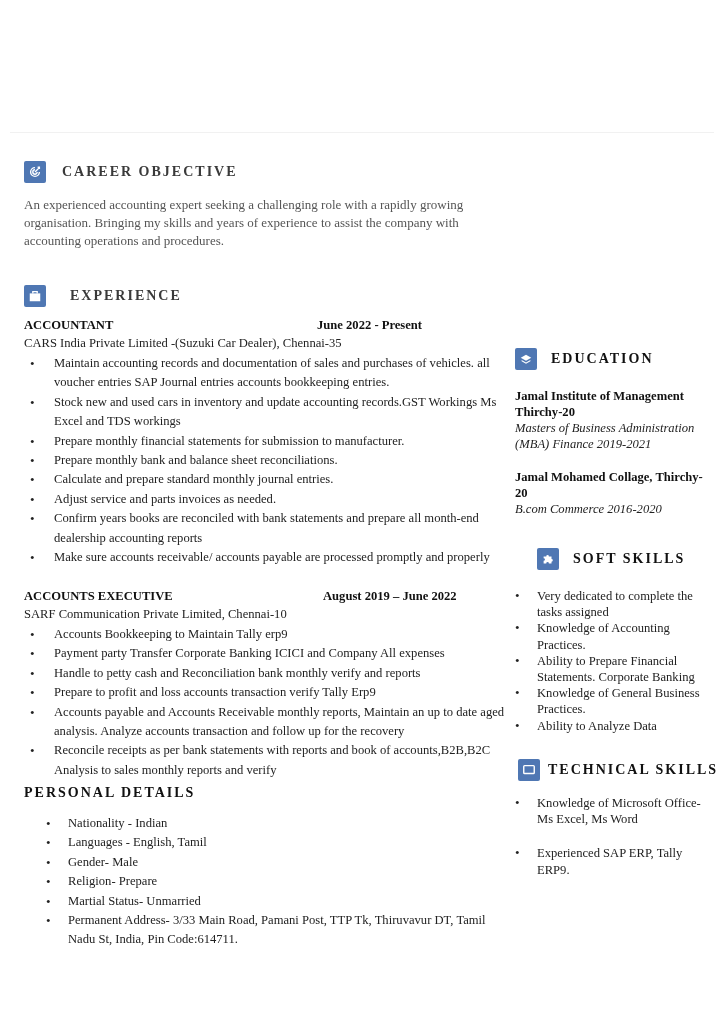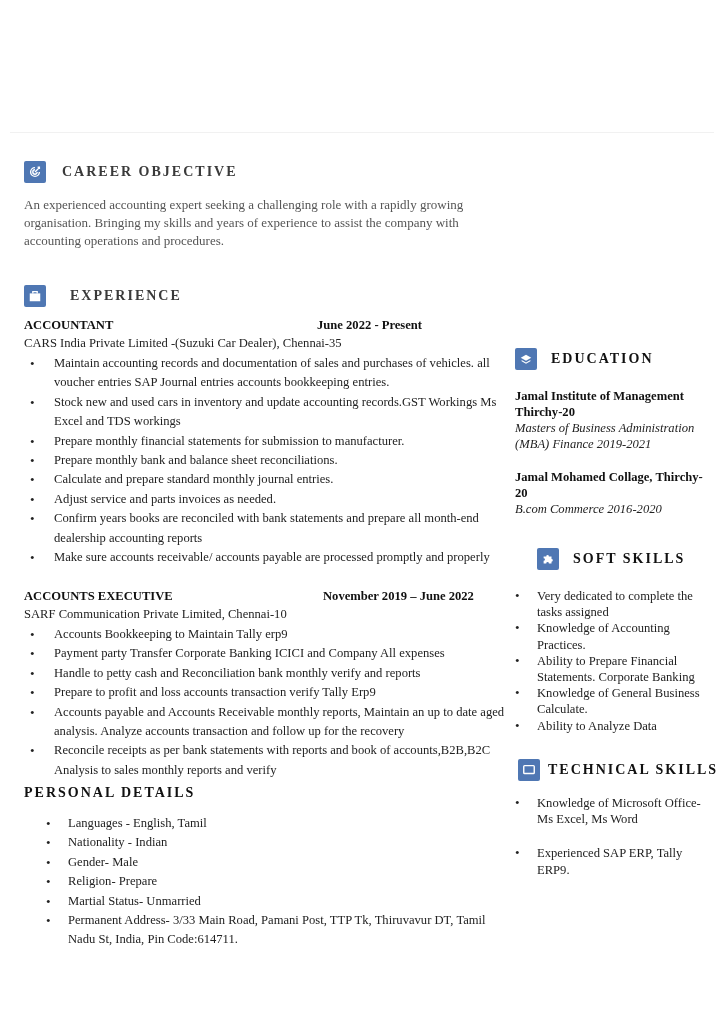--- a/index.html
+++ b/index.html
@@ -94,35 +94,35 @@
   <li>Stock new and used cars in inventory and update accounting records.GST Workings Ms Excel and TDS workings</li>
   <li>Prepare monthly financial statements for submission to manufacturer.</li>
   <li>Prepare monthly bank and balance sheet reconciliations.</li>
   <li>Calculate and prepare standard monthly journal entries.</li>
   <li>Adjust service and parts invoices as needed.</li>
   <li>Confirm years books are reconciled with bank statements and prepare all month-end dealership accounting reports</li>
   <li>Make sure accounts receivable/ accounts payable are processed promptly and properly</li>
 </ul>
 
 <div class="job-title" style="left:24px; top:589px;">ACCOUNTS EXECUTIVE</div>
-<div class="job-date" style="left:323px; top:589px;">November 2019 – June 2022</div>
+<div class="job-date" style="left:323px; top:589px;">August 2019 – June 2022</div>
 <div class="company" style="left:24px; top:607px;">SARF Communication Private Limited, Chennai-10</div>
 <ul class="blist" style="left:24px; top:625px; width:486px;">
   <li>Accounts Bookkeeping to Maintain Tally erp9</li>
   <li>Payment party Transfer Corporate Banking ICICI and Company All expenses</li>
   <li>Handle to petty cash and  Reconciliation bank monthly verify and reports</li>
   <li>Prepare to profit and loss accounts transaction verify  Tally Erp9</li>
   <li>Accounts payable and Accounts Receivable monthly reports, Maintain an up to date aged analysis. Analyze accounts transaction and follow up for the recovery</li>
   <li>Reconcile receipts as per bank statements with reports and book of accounts,B2B,B2C Analysis to sales monthly reports and verify</li>
 </ul>
 
 <div class="pd-title" style="left:24px; top:785px;">PERSONAL DETAILS</div>
 <ul class="blist pd" style="left:24px; top:814px; width:480px;">
+  <li>Nationality  - Indian</li>
   <li>Languages - English, Tamil</li>
-  <li>Nationality  - Indian</li>
   <li>Gender- Male</li>
   <li>Religion- Prepare</li>
   <li>Martial Status- Unmarried</li>
   <li>Permanent Address- 3/33 Main Road, Pamani Post, TTP Tk, Thiruvavur  DT, Tamil Nadu St, India, Pin Code:614711.</li>
 </ul>
 
 <div class="sec-head" style="left:515px; top:348px;">
   <span class="icon-box">
     <svg viewBox="0 0 16 16" fill="#fff">
       <path d="M8 3l6 3.5-6 3.5-6-3.5z"></path>
@@ -141,21 +141,21 @@
     <svg viewBox="0 0 16 16" fill="#fff">
       <path d="M3 5h3a1.5 1.5 0 1 1 3 0h3v3a1.5 1.5 0 1 1 0 3v2H9a1.5 1.5 0 1 0-3 0H3v-3a1.5 1.5 0 1 0 0-3z"></path>
     </svg>
   </span>
   <span class="sec-title dark">SOFT SKILLS</span>
 </div>
 <ul class="blist small" style="left:515px; top:588px; width:205px;">
   <li>Very dedicated to complete the tasks assigned</li>
   <li>Knowledge of Accounting Practices.</li>
   <li>Ability to Prepare Financial Statements. Corporate Banking</li>
-  <li>Knowledge of General Business Calculate.</li>
+  <li>Knowledge of General Business Practices.</li>
   <li>Ability to Analyze Data</li>
 </ul>
 
 <div class="sec-head" style="left:518px; top:759px;">
   <span class="icon-box">
     <svg viewBox="0 0 16 16" fill="none" stroke="#fff" stroke-width="1.6">
       <rect x="2" y="3" width="12" height="9" rx="1"></rect>
     </svg>
   </span>
   <span class="sec-title dark" style="margin-left:8px;">TECHNICAL SKILLS</span>

